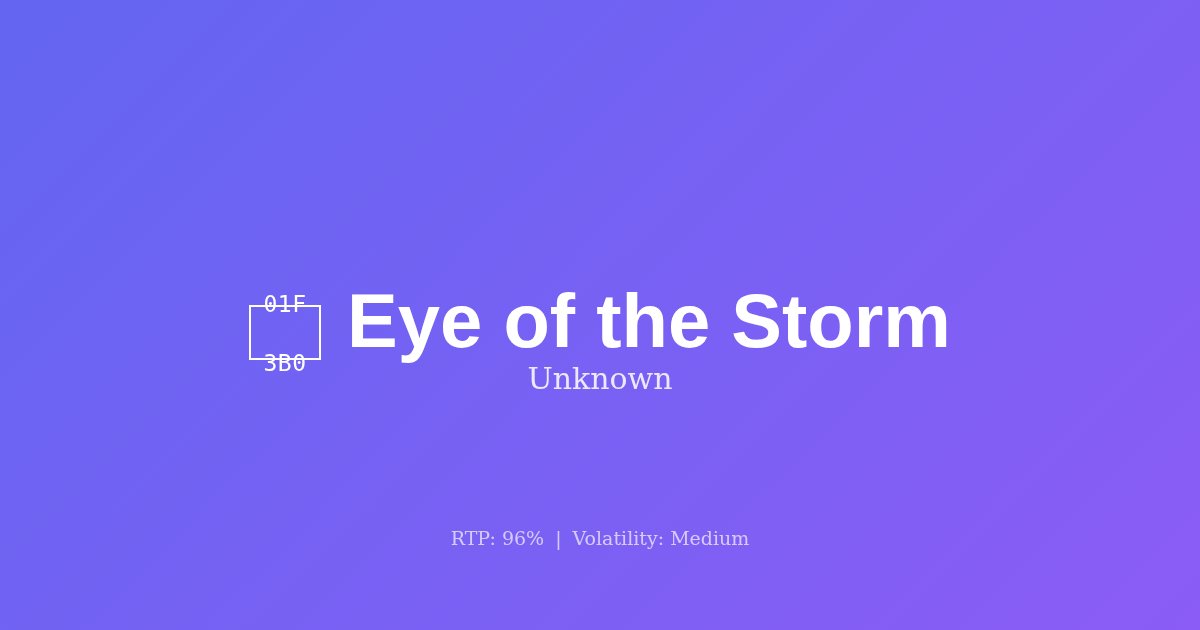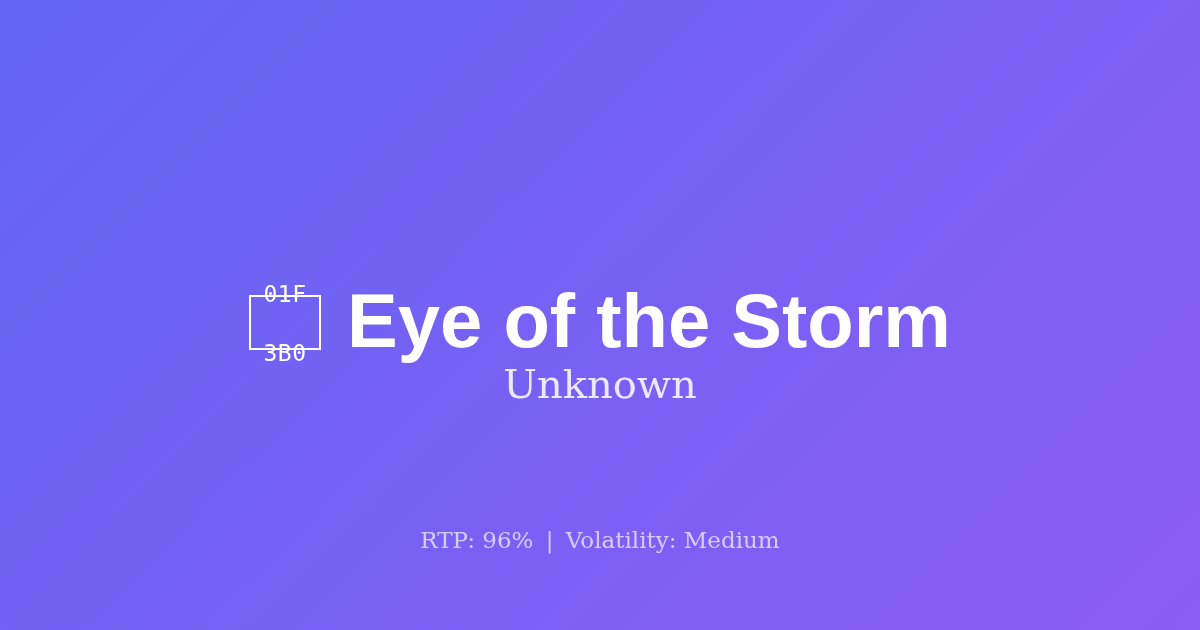--- a/index.html
+++ b/index.html
@@ -46,21 +46,21 @@
     width: 72px;
     height: 55px;
     border: 2px solid #ffffff;
     display: flex;
     flex-direction: column;
     align-items: center;
     justify-content: center;
     padding: 2px 0 1px;
     flex: 0 0 auto;
     position: relative;
-    top: 2px;
+    top: 12px;
     gap: 35px;
   }
 
   .tofu-line {
     font-family: "DejaVu Sans Mono", monospace;
     font-size: 23px;
     line-height: 24px;
     letter-spacing: 0.5px;
     color: #ffffff;
     font-weight: 400;
@@ -77,35 +77,35 @@
 
   
   .provider {
     position: absolute;
     top: 364px;
     left: 0;
     right: 0;
     text-align: center;
     font-family: "DejaVu Serif", serif;
     font-weight: normal;
-    font-size: 40px;
+    font-size: 30px;
     line-height: 1;
     color: rgba(255, 255, 255, 0.86);
   }
 
   
   .stats {
     position: absolute;
     top: 528px;
     left: 0;
     right: 0;
     text-align: center;
     font-family: "DejaVu Serif", serif;
     font-weight: normal;
-    font-size: 23px;
+    font-size: 19px;
     line-height: 1.1;
     color: rgba(255, 255, 255, 0.68);
   }
 
   .stats .sep {
     padding: 0 5px;
   }
 </style>
 </head>
 <body>

